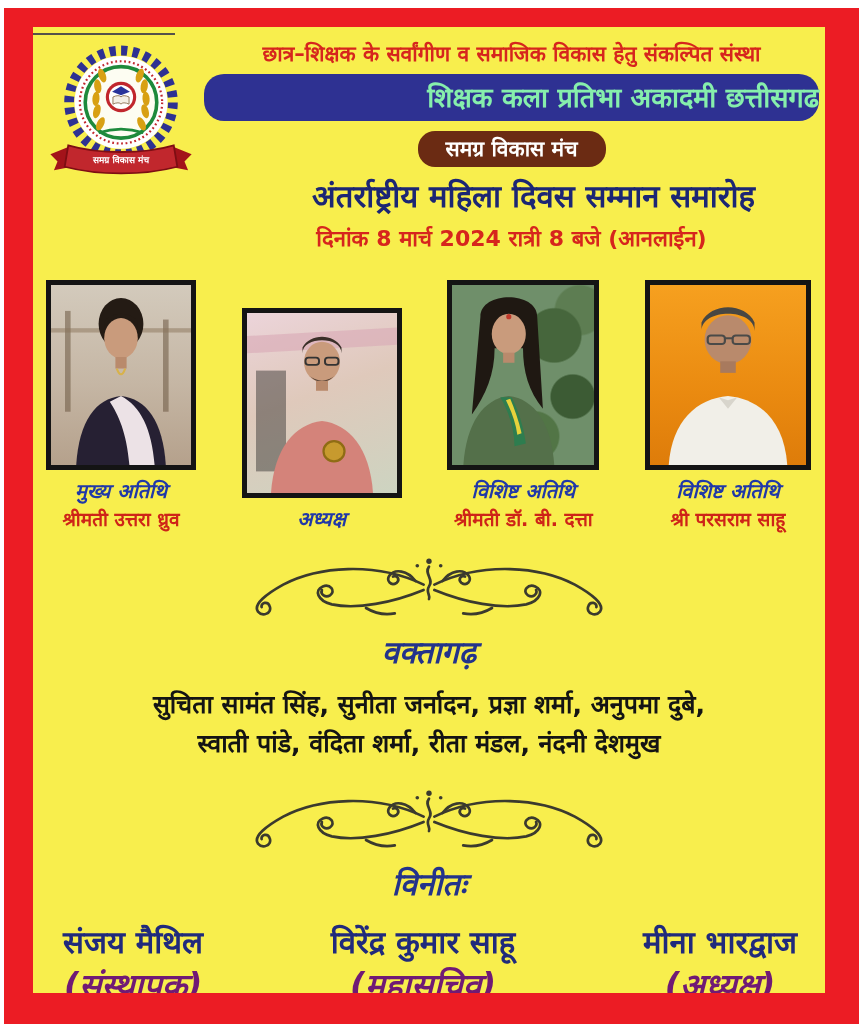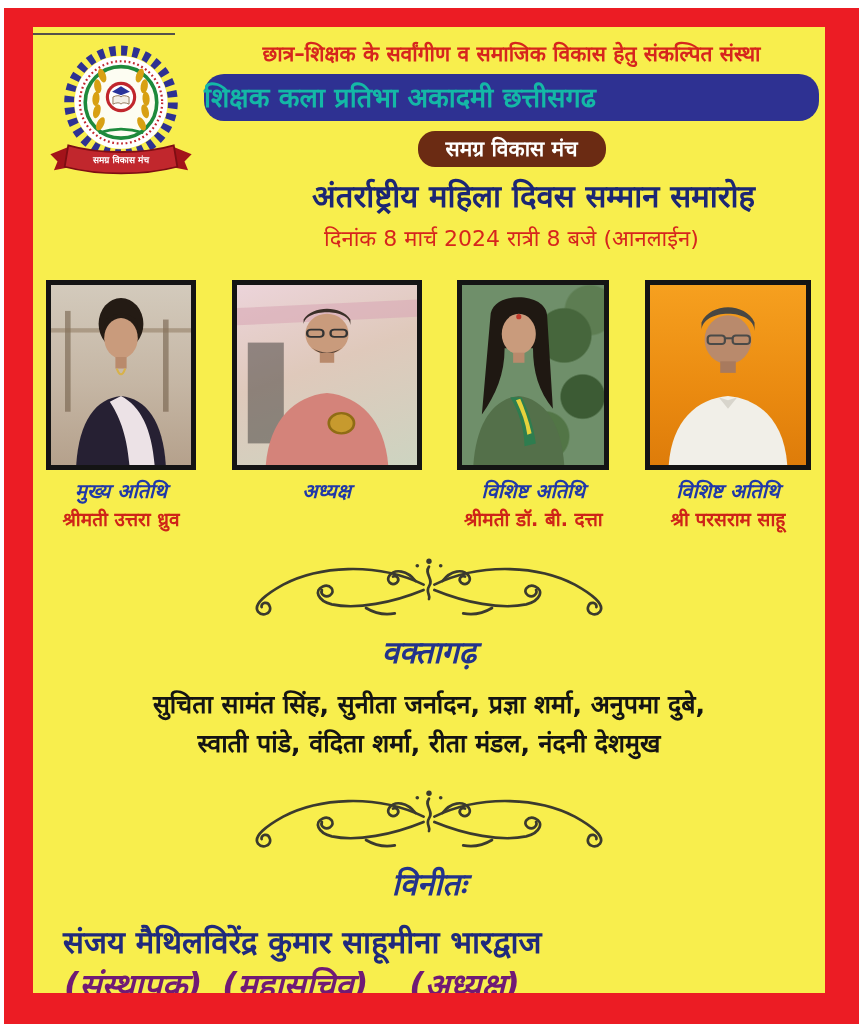--- a/index.html
+++ b/index.html
@@ -12,32 +12,32 @@
 
   
   .artifact-line { position:absolute; top:6px; left:0; width:142px; height:2px;
     background:#55524a; }
   .logo-wrap { position:absolute; top:8px; left:12px; width:152px; height:158px; }
   .logo-wrap svg { width:100%; height:100%; }
   .header-text { margin-left:165px; padding-top:12px; display:flex;
     flex-direction:column; align-items:center; }
   .tagline { color:#D6251D; font-weight:bold; font-size:21px; letter-spacing:0; }
   .org-banner { margin-top:7px; width:calc(100% - 12px); background:#2E3192;
-    color:#14b8a6; font-weight:bold; font-size:27px; text-align:left;
+    color:#86efac; font-weight:bold; font-size:27px; text-align:right;
     border-radius:20px; padding:4px 0 6px 0; }
   .forum-pill { margin-top:10px; background:#6B2B13; color:#ffffff;
     font-weight:bold; font-size:21px; border-radius:17px; padding:3px 28px 5px 28px; }
   .event-title { margin-top:7px; color:#1C2674; font-weight:bold; font-size:31px;margin-left:44px; }
-  .event-date { margin-top:6px; color:#D6251D; font-weight:normal; font-size:22px; }
+  .event-date { margin-top:6px; color:#D6251D; font-weight:bold; font-size:22px; }
 
   
   .guests { margin-top:28px; display:flex; justify-content:space-between;
     padding:0 14px 0 13px; }
   .guest { display:flex; flex-direction:column; align-items:center; }
-  .g1 { width:150px; } .g2 { width:190px; } .g3 { width:152px; } .g4 { width:166px; }
+  .g1 { width:150px; } .g2 { width:160px;justify-content:flex-end; } .g3 { width:152px; } .g4 { width:166px; }
   .photo { width:100%; height:190px; border:5px solid #141414; position:relative;
     overflow:hidden; }
   .photo svg { position:absolute; left:0; bottom:0; width:100%; height:100%; }
   .bg1 { background:linear-gradient(180deg,#d3cabc 0%,#c5b6a4 55%,#b5a18c 100%); }
   .bg2 { background:linear-gradient(160deg,#ecd4da 0%,#dfc9bb 45%,#cdd4c1 100%); }
   .bg3 { background-color:#6f8f6a;
     background-image:radial-gradient(circle at 72% 28%, #46663c 0 16%, transparent 17%),
       radial-gradient(circle at 85% 62%, #3c5b34 0 13%, transparent 14%),
       radial-gradient(circle at 58% 84%, #527546 0 14%, transparent 15%),
       radial-gradient(circle at 90% 14%, #5d7d52 0 12%, transparent 13%); }
@@ -49,21 +49,21 @@
 
   
   .flourish { display:block; margin:22px auto 0 auto; width:420px; height:72px; }
   .flourish path { fill:none; stroke:#3b3a2e; stroke-width:3; stroke-linecap:round; }
   .flourish circle { fill:#3b3a2e; }
   .section-heading { margin-top:4px; text-align:center; color:#23338B;
     font-weight:bold; font-style:italic; font-size:31px; }
   .speakers { margin-top:14px; text-align:center; color:#141414; font-weight:600;
     font-size:25px; line-height:1.55; }
 
-  .signoff-row { margin-top:16px; display:flex; justify-content:flex-start;
+  .signoff-row { margin-top:16px; display:flex; justify-content:space-between;
     padding:0 28px 0 30px; }
   .signoff-person { display:flex; flex-direction:column; align-items:center; }
   .signoff-name { color:#202A7C; font-weight:bold; font-size:31px; white-space:nowrap; }
   .signoff-role { margin-top:0; color:#701a75; font-weight:bold; font-style:italic;
     font-size:33px; white-space:nowrap; }
 </style>
 </head>
 <body>
 
 <div class="poster">

